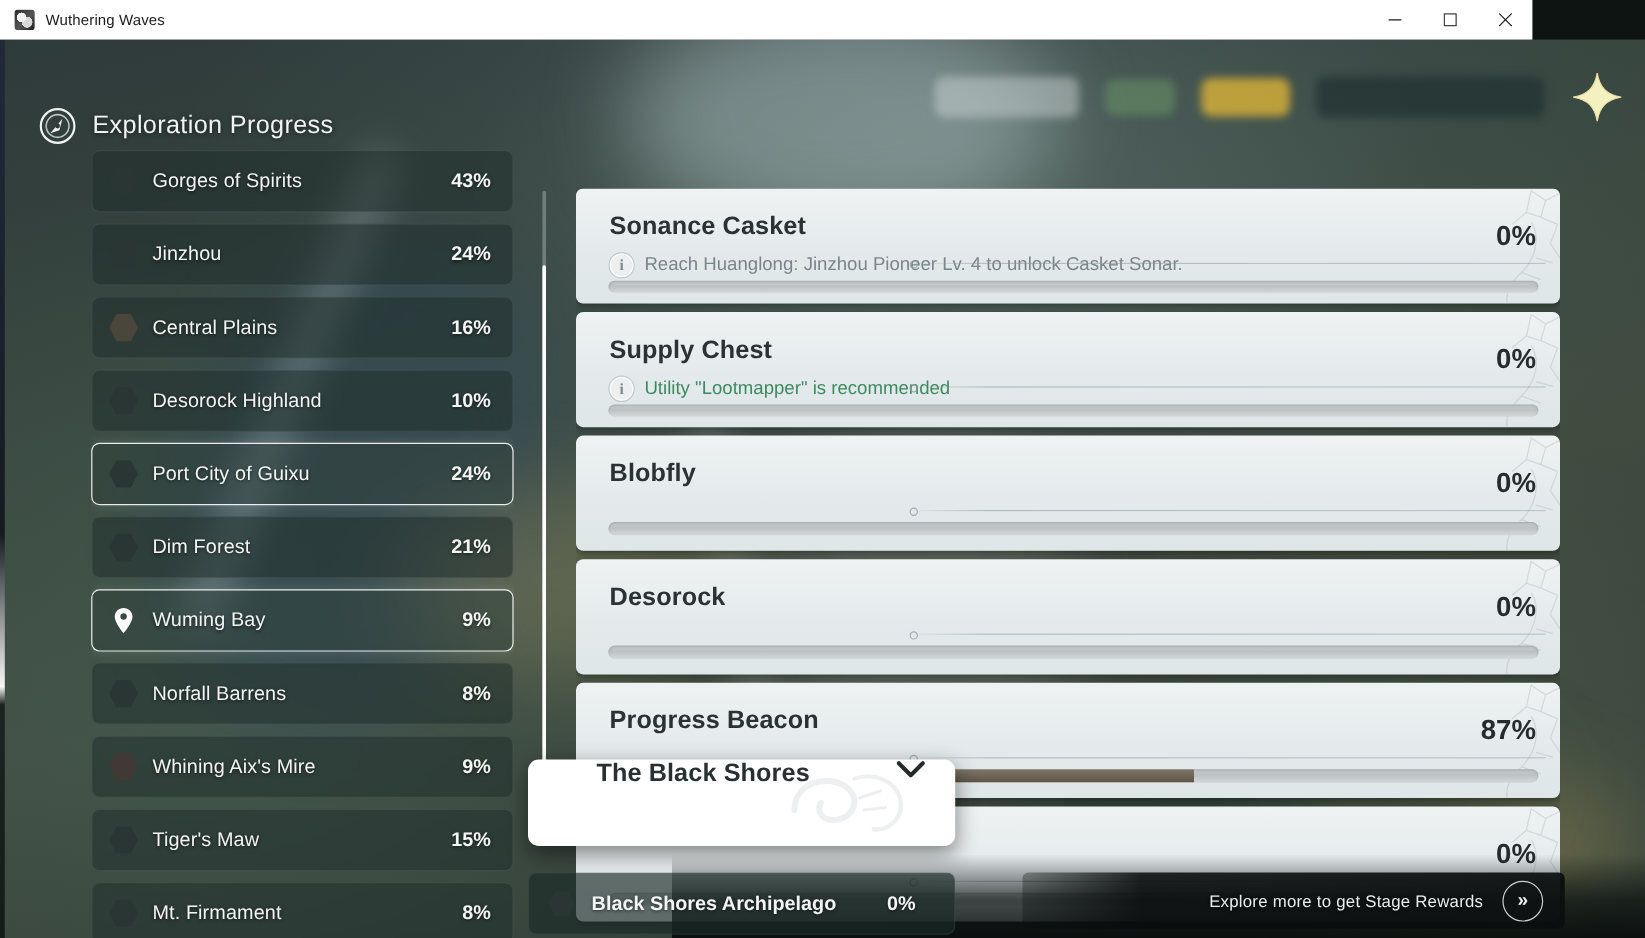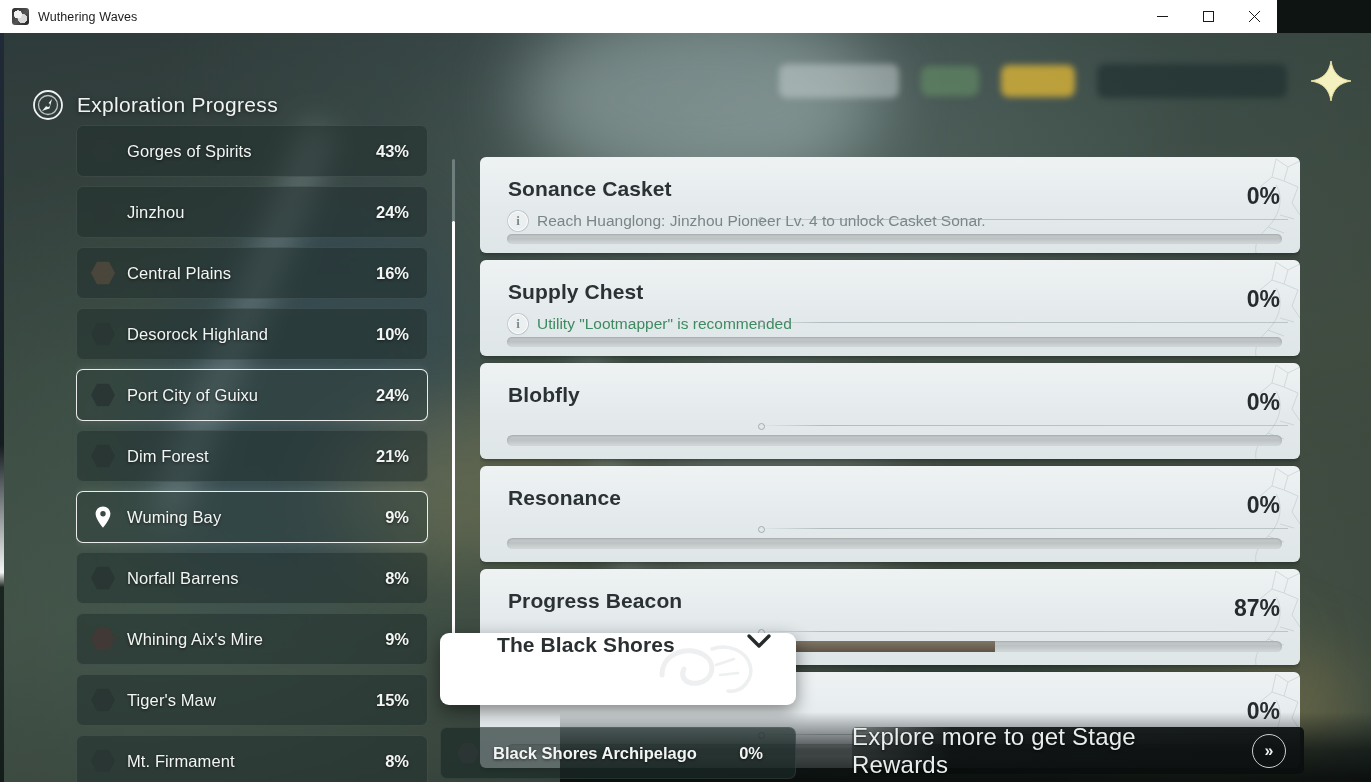--- a/index.html
+++ b/index.html
@@ -241,21 +241,21 @@
 
   
   #reward-bar {
     position: absolute; left: 852px; bottom: 8px; width: 452px; height: 47px;
     background: linear-gradient(90deg, rgba(8,12,12,.30) 0%, rgba(8,12,12,.86) 22%, rgba(10,14,14,.92) 100%);
     border-radius: 5px;
     display: flex; align-items: center; justify-content: flex-end;
     padding-right: 18px; gap: 16px; z-index: 55;
   }
   #reward-text {
-    font-size: 24px; color: #e9edec; letter-spacing: .2px;
+    font-size: 14px; color: #e9edec; letter-spacing: .2px;
     text-shadow: 0 1px 3px rgba(0,0,0,.7);
   }
   #reward-arrow {
     width: 34px; height: 34px; border-radius: 50%;
     border: 1.6px solid rgba(236,240,238,.85);
     display: flex; align-items: center; justify-content: center;
     color: #edf1ef; font-size: 16px; font-weight: 700; flex: none;
   }
 
   
@@ -459,21 +459,21 @@
       </div>
       <div class="card">
         <span class="card-corner"><svg width="86" height="96" viewBox="0 0 86 96" aria-hidden="true">
             <path d="M62 2 L74 10 L70 24 L58 20 Z" fill="none" stroke="#98a5a8" stroke-width="1"></path>
             <path d="M74 10 L86 4 M70 24 L84 30 M58 20 L46 30" stroke="#98a5a8" stroke-width="1" fill="none"></path>
             <path d="M62 28 C70 40 66 58 54 70 C46 78 40 86 42 96" fill="none" stroke="#98a5a8" stroke-width="1"></path>
             <path d="M84 30 L78 46 L86 58" fill="none" stroke="#98a5a8" stroke-width="1"></path>
             <path d="M54 70 L70 76 M66 58 L80 62" stroke="#98a5a8" stroke-width="1" fill="none"></path>
           </svg></span>
         <div class="card-tag"></div>
-        <div class="card-title">Resonance</div>
+        <div class="card-title">Desorock</div>
         <div class="card-pct">0%</div>
         <div class="card-hairline"></div>
         <div class="card-bar">
           <div class="card-bar-fill" style="width: 0%;"></div>
         </div>
       </div>
       <div class="card">
         <span class="card-corner"><svg width="86" height="96" viewBox="0 0 86 96" aria-hidden="true">
             <path d="M62 2 L74 10 L70 24 L58 20 Z" fill="none" stroke="#98a5a8" stroke-width="1"></path>
             <path d="M74 10 L86 4 M70 24 L84 30 M58 20 L46 30" stroke="#98a5a8" stroke-width="1" fill="none"></path>

